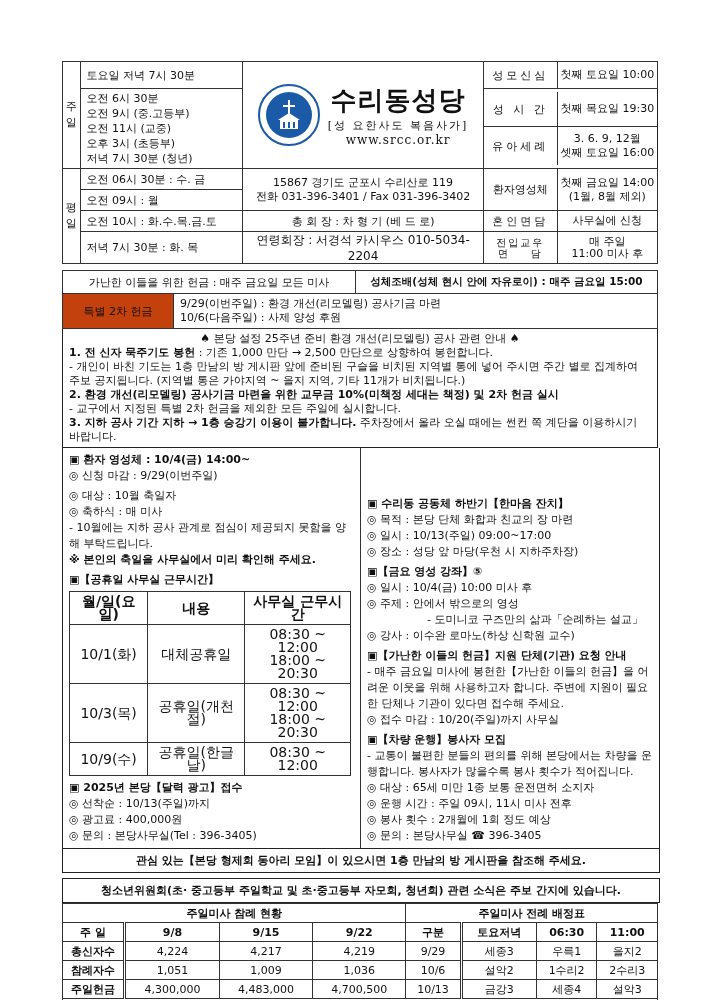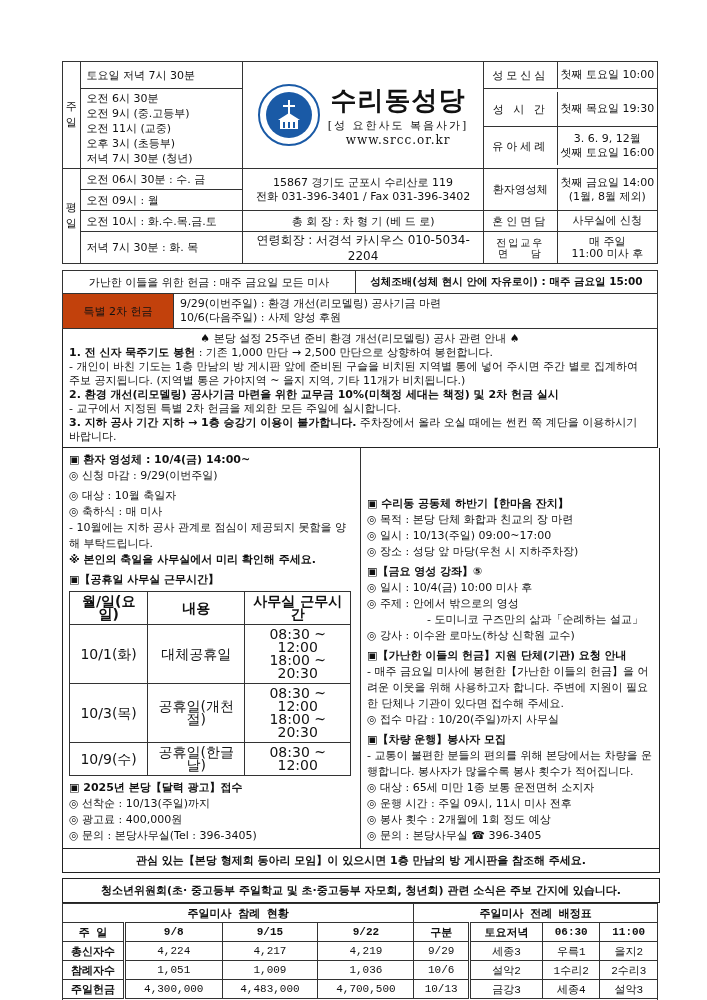--- a/index.html
+++ b/index.html
@@ -32,21 +32,21 @@
   .col { width: 50%; padding: 4px 6px; box-sizing: border-box; line-height: 16px; font-size: 11px; }
   .col.left { border-right: 1px solid #333; }
   .sec { margin-top: 4px; }
   .sec:first-child { margin-top: 0; }
   .ind2 { padding-left: 60px; }
   .hol { width: 282px; border: 1.5px solid #333; margin: 3px 0; }
   .hol td, .hol th { border: 1px solid #333; text-align: center; font-size: 14px; line-height: 13px; padding: 3px 2px; font-weight: normal; }
   .hol th { font-weight: bold; }
   .wide { width: 596px; border: 1.5px solid #222; border-top: none; text-align: center; font-size: 11px; font-weight: bold; padding: 4px 0; }
   .stats { width: 596px; border: 1.5px solid #222; border-top: none; }
-  .stats td { border: 1px solid #333; text-align: center; font-size: 11px; height: 18px; font-family: Liberation Mono, monospace; }
+  .stats td { border: 1px solid #333; text-align: center; font-size: 11px; height: 18px; }
   .stats .h { font-weight: bold; }
   .dbl { border-right: 3px double #333 !important; }
   .acct { width: 596px; border: 1.5px solid #222; text-align: center; font-size: 12px; padding: 3px 0; margin-top: 5px; box-shadow: 0 -4px 0 -2px #222; }
   .sep { border-top: 2px solid #222; margin-top: 3px; }
 </style>
 </head>
 <body>
 
 <div class="page">
 

